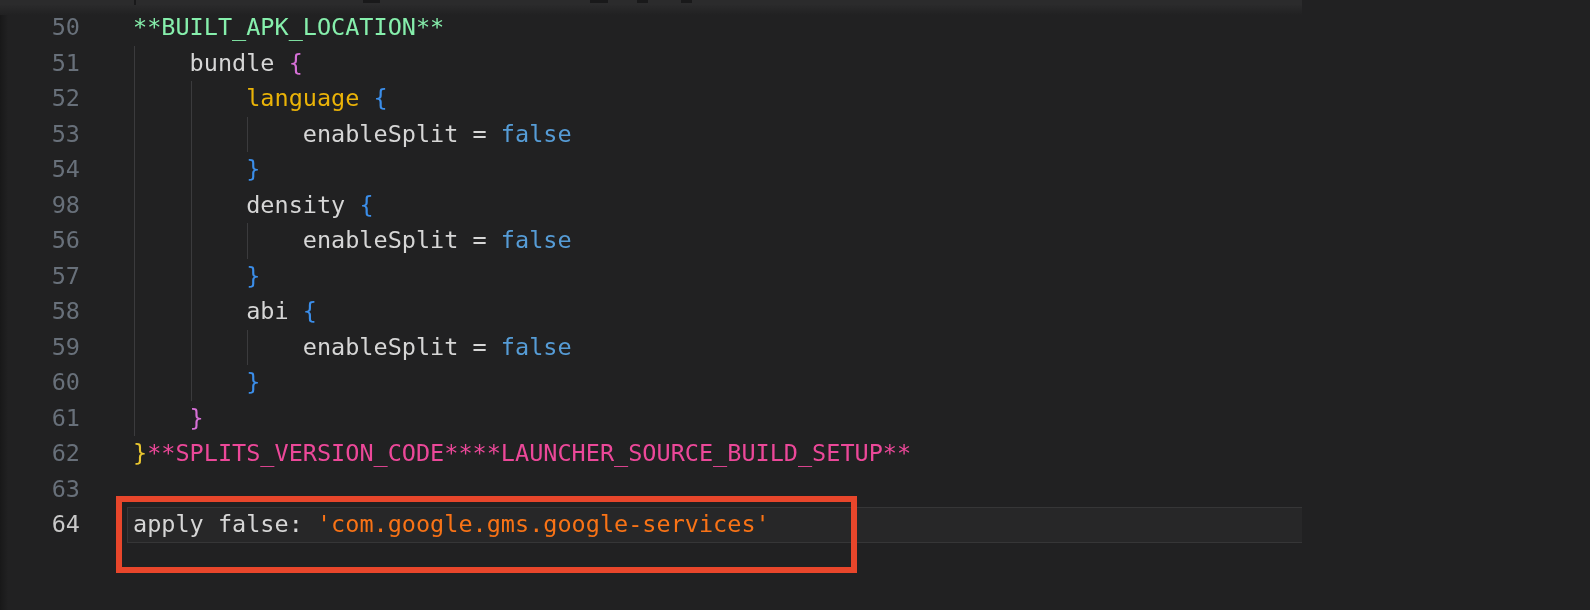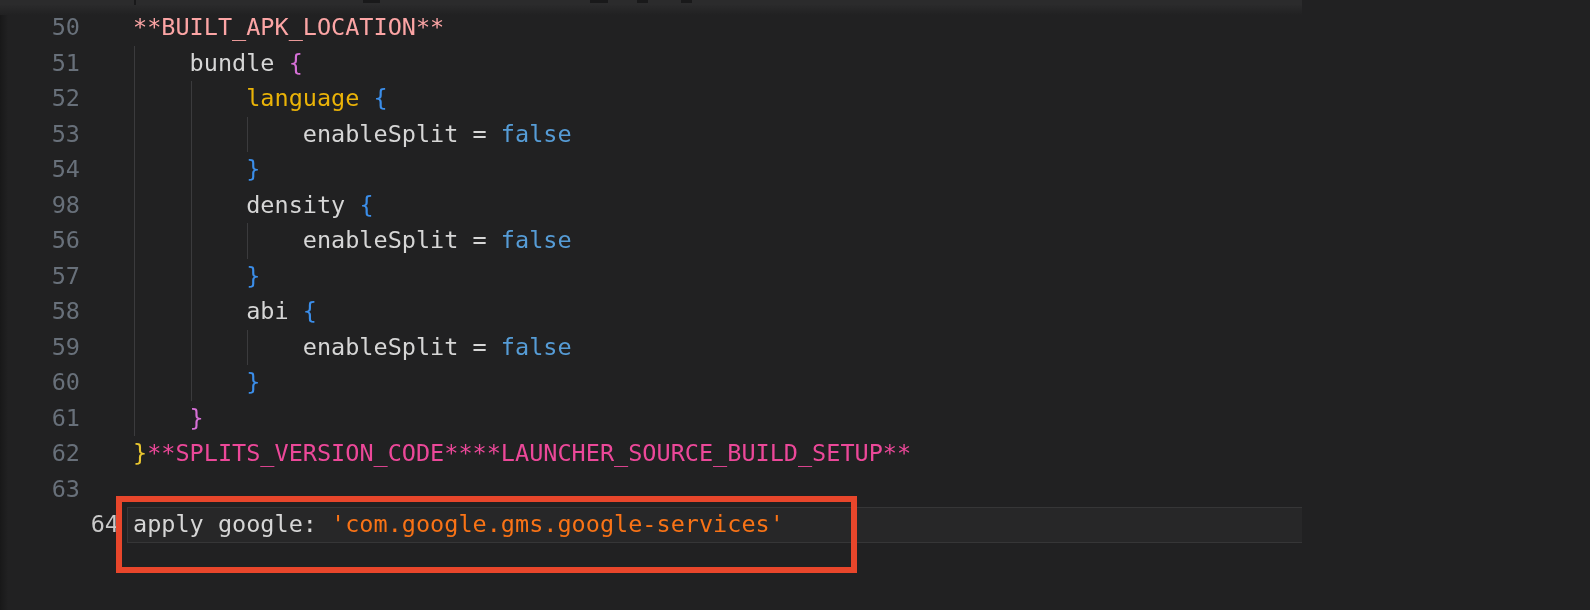--- a/index.html
+++ b/index.html
@@ -30,21 +30,21 @@
     background:linear-gradient(90deg, rgba(0,0,0,0.28), rgba(0,0,0,0)); z-index:2;
   }
 
   #code-lines { position:absolute; left:0; top:10px; width:1590px; }
 
   .row { position:relative; height:35.5px; line-height:35.5px; white-space:pre; }
   .num {
     position:absolute; left:0; top:0; width:80px;
     text-align:right; color:#68707a; user-select:none;
   }
-  .num.active { color:#c9c9c9;margin-left:39px; }
+  .num.active { color:#c9c9c9; }
   .code { position:absolute; left:133px; top:0; }
 
   .guide { position:absolute; top:0; bottom:0; width:1px; background:#3b3b3d; }
 
   .cur-band {
     position:absolute; left:127px; right:0; top:0; bottom:0;
     background:rgba(255,255,255,0.032);
     border:1px solid #363637; border-right:none;
     box-sizing:border-box;
   }
@@ -63,31 +63,31 @@
 
   <div class="strip-mark" style="left:134px;width:2px;height:5px;"></div>
   <div class="strip-mark" style="left:363px;width:17px;height:3px;"></div>
   <div class="strip-mark" style="left:590px;width:18px;height:3px;"></div>
   <div class="strip-mark" style="left:637px;width:11px;height:3px;"></div>
   <div class="strip-mark" style="left:681px;width:11px;height:3px;"></div>
 
   <div id="left-fade"></div>
 
   <div id="code-lines">
-      <div class="row"><div class="num">50</div><div class="code"><span style="color: #fca5a5;">**BUILT_APK_LOCATION**</span></div></div>
+      <div class="row"><div class="num">50</div><div class="code"><span style="color: #86efac;">**BUILT_APK_LOCATION**</span></div></div>
       <div class="row"><div class="guide" style="left: 134px;"></div><div class="num">51</div><div class="code"><span style="color: rgb(214, 214, 214);">    bundle </span><span style="color: rgb(214, 112, 214);">{</span></div></div>
       <div class="row"><div class="guide" style="left: 134px;"></div><div class="guide" style="left: 190.6px;"></div><div class="num">52</div><div class="code"><span style="color: #eab308;">        language </span><span style="color: rgb(59, 142, 234);">{</span></div></div>
       <div class="row"><div class="guide" style="left: 134px;"></div><div class="guide" style="left: 190.6px;"></div><div class="guide" style="left: 247.2px;"></div><div class="num">53</div><div class="code"><span style="color: rgb(214, 214, 214);">            enableSplit = </span><span style="color: rgb(86, 156, 214);">false</span></div></div>
       <div class="row"><div class="guide" style="left: 134px;"></div><div class="guide" style="left: 190.6px;"></div><div class="num">54</div><div class="code"><span style="color: rgb(214, 214, 214);">        </span><span style="color: rgb(59, 142, 234);">}</span></div></div>
       <div class="row"><div class="guide" style="left: 134px;"></div><div class="guide" style="left: 190.6px;"></div><div class="num">98</div><div class="code"><span style="color: rgb(214, 214, 214);">        density </span><span style="color: rgb(59, 142, 234);">{</span></div></div>
       <div class="row"><div class="guide" style="left: 134px;"></div><div class="guide" style="left: 190.6px;"></div><div class="guide" style="left: 247.2px;"></div><div class="num">56</div><div class="code"><span style="color: rgb(214, 214, 214);">            enableSplit = </span><span style="color: rgb(86, 156, 214);">false</span></div></div>
       <div class="row"><div class="guide" style="left: 134px;"></div><div class="guide" style="left: 190.6px;"></div><div class="num">57</div><div class="code"><span style="color: rgb(214, 214, 214);">        </span><span style="color: rgb(59, 142, 234);">}</span></div></div>
       <div class="row"><div class="guide" style="left: 134px;"></div><div class="guide" style="left: 190.6px;"></div><div class="num">58</div><div class="code"><span style="color: rgb(214, 214, 214);">        abi </span><span style="color: rgb(59, 142, 234);">{</span></div></div>
       <div class="row"><div class="guide" style="left: 134px;"></div><div class="guide" style="left: 190.6px;"></div><div class="guide" style="left: 247.2px;"></div><div class="num">59</div><div class="code"><span style="color: rgb(214, 214, 214);">            enableSplit = </span><span style="color: rgb(86, 156, 214);">false</span></div></div>
       <div class="row"><div class="guide" style="left: 134px;"></div><div class="guide" style="left: 190.6px;"></div><div class="num">60</div><div class="code"><span style="color: rgb(214, 214, 214);">        </span><span style="color: rgb(59, 142, 234);">}</span></div></div>
       <div class="row"><div class="guide" style="left: 134px;"></div><div class="num">61</div><div class="code"><span style="color: rgb(214, 214, 214);">    </span><span style="color: rgb(214, 112, 214);">}</span></div></div>
       <div class="row"><div class="num">62</div><div class="code"><span style="color: rgb(233, 198, 47);">}</span><span style="color: #ec4899;">**SPLITS_VERSION_CODE****LAUNCHER_SOURCE_BUILD_SETUP**</span></div></div>
       <div class="row"><div class="num">63</div><div class="code"></div></div>
-      <div class="row"><div class="cur-band"></div><div class="num active">64</div><div class="code"><span style="color: rgb(214, 214, 214);">apply google: </span><span style="color: #f97316;">'com.google.gms.google-services'</span></div></div>
+      <div class="row"><div class="cur-band"></div><div class="num active">64</div><div class="code"><span style="color: rgb(214, 214, 214);">apply false: </span><span style="color: #f97316;">'com.google.gms.google-services'</span></div></div>
     </div>
 
   <div id="annotation-box" style="border-color: rgb(232, 70, 43);"></div>
 </div>
 
 </body></html>

